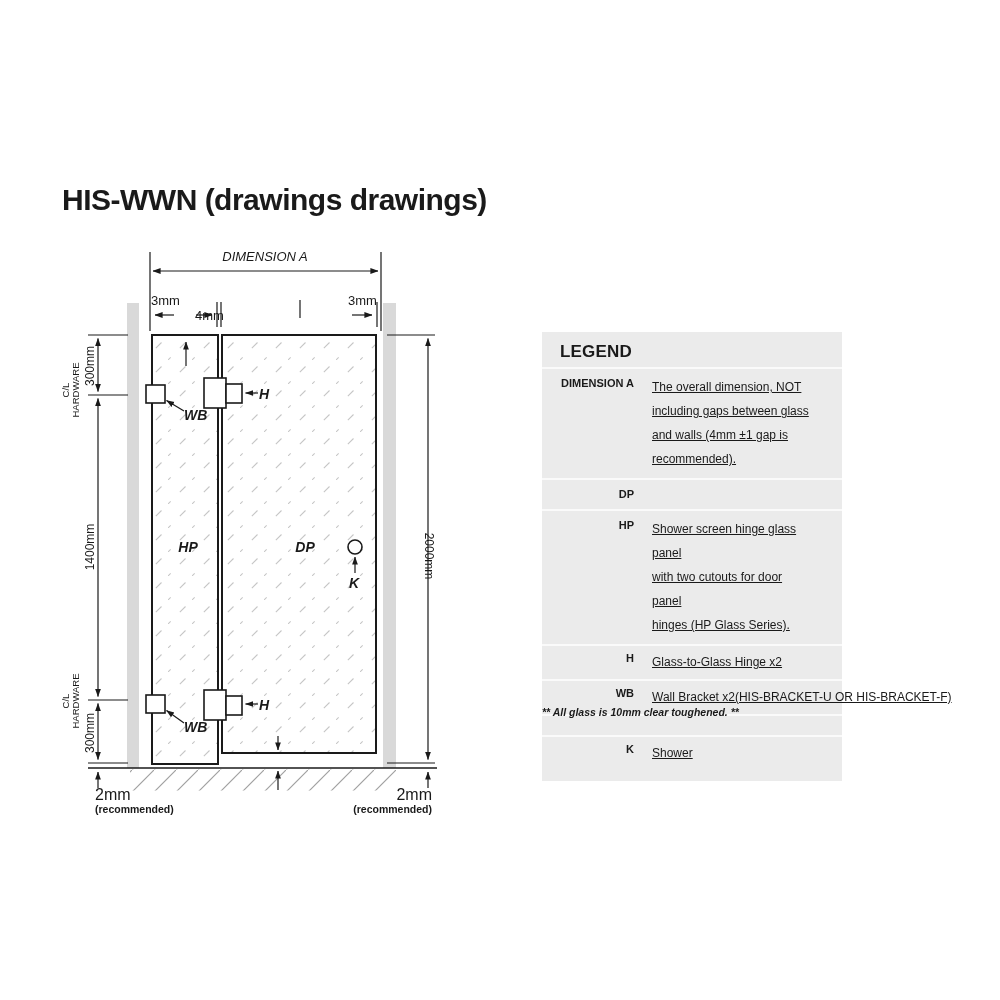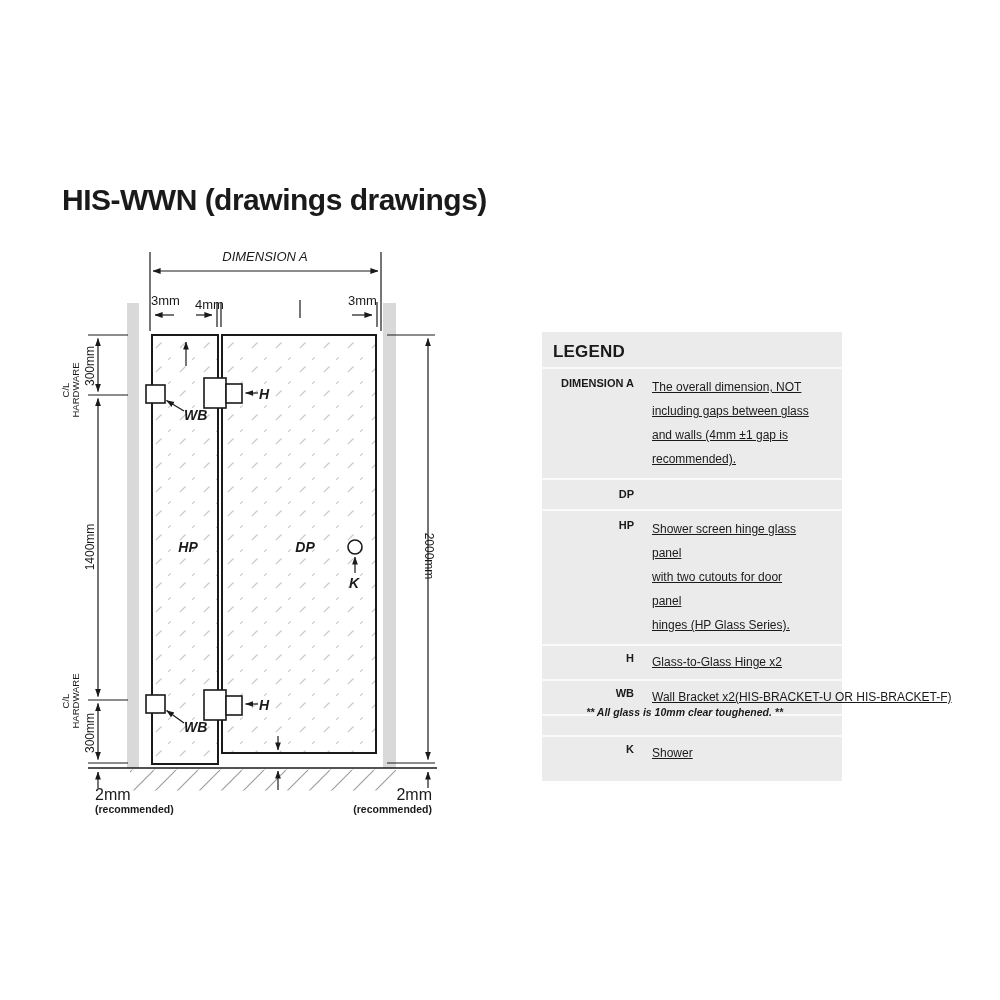--- a/index.html
+++ b/index.html
@@ -3,39 +3,39 @@
 <meta charset="utf-8">
 <style>
   html,body{margin:0;padding:0;background:#fff;}
   #stage{position:relative;width:1000px;height:1000px;background:#fff;overflow:hidden;
          font-family:"Liberation Sans",sans-serif;color:#1a1a1a;}
   svg.linework{position:absolute;left:0;top:0;}
   .t{position:absolute;color:#1a1a1a;}
   .title{left:62px;top:183px;font-size:30px;font-weight:700;letter-spacing:-.5px;white-space:nowrap;}
   .dimA{left:180px;top:249px;width:170px;text-align:center;font-style:italic;font-size:13px;}
   .gapL{left:151px;top:293px;font-size:13px;}
-  .gapM{left:195px;top:297px;font-size:13px;text-align:center;}
+  .gapM{left:195px;top:308px;font-size:13px;text-align:center;}
   .gapR{left:348px;top:293px;font-size:13px;}
   .rot{transform:translate(-50%,-50%) rotate(-90deg);white-space:nowrap;font-size:12px;}
   .rotcw{transform:translate(-50%,-50%) rotate(90deg);white-space:nowrap;font-size:12px;}
   .cl{font-size:9.5px;line-height:10px;text-align:center;white-space:pre-line;}
   .pnl{font-size:14px;font-weight:700;font-style:italic;transform:translate(-50%,-50%);}
   .hw{font-size:14px;font-weight:700;font-style:italic;}
   .botblk{font-size:16px;line-height:17px;}
   .botblk .sm{font-size:10.5px;line-height:12px;font-weight:700;}
   .ital{font-style:italic;}
   .legend{position:absolute;left:542px;top:332px;width:300px;background:#ebebeb;padding-bottom:11px;}
-  .legend h2{margin:0;padding:10px 0 5px 11px;font-size:17px;font-weight:700;letter-spacing:.2px;}
+  .legend h2{margin:0;padding:10px 0 5px 18px;font-size:17px;font-weight:700;letter-spacing:.2px;}
   .lrow{display:grid;grid-template-columns:101px 1fr;padding:6px 0 7px;border-top:2px solid #fafafa;}
   .lrow.slim{padding:4px 0 5px;}
   .lrow.empty{min-height:10px;}
   .lterm{font-size:11px;font-weight:700;text-align:right;padding-right:9px;line-height:16px;}
   .ldesc{font-size:12px;line-height:24px;padding-left:9px;white-space:pre-line;max-width:158px;text-decoration:underline;}
   .ldesc.nowrap{white-space:nowrap;max-width:none;}
-  .footnote{left:542px;top:706px;width:241px;text-align:right;font-size:10.5px;
+  .footnote{left:542px;top:706px;width:241px;text-align:left;font-size:10.5px;
             font-style:italic;font-weight:700;}
 </style>
 </head>
 <body>
 
 <div id="stage">
 
   <svg class="linework" width="1000" height="1000" viewBox="0 0 1000 1000">
     <defs>
       <marker id="arr" viewBox="0 0 10 10" refX="9.5" refY="5" markerWidth="8" markerHeight="8" orient="auto-start-reverse" markerUnits="userSpaceOnUse">

